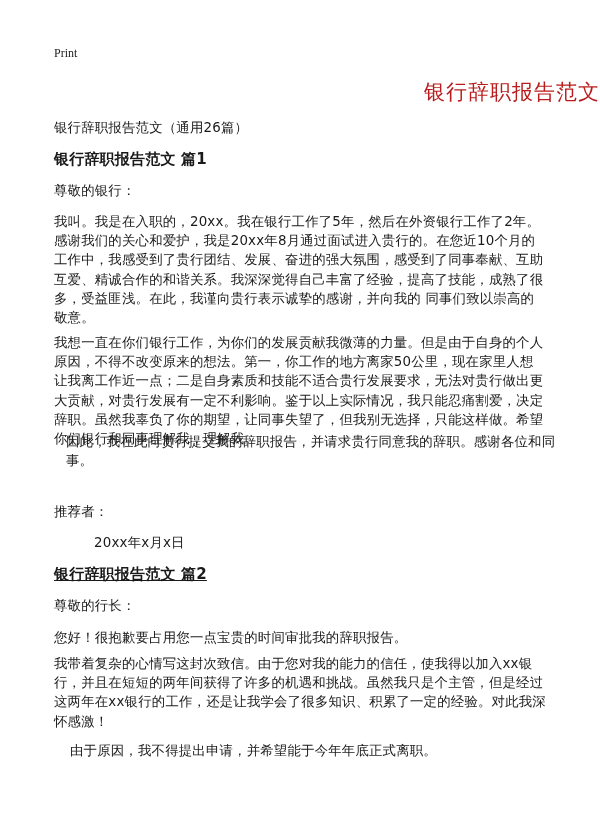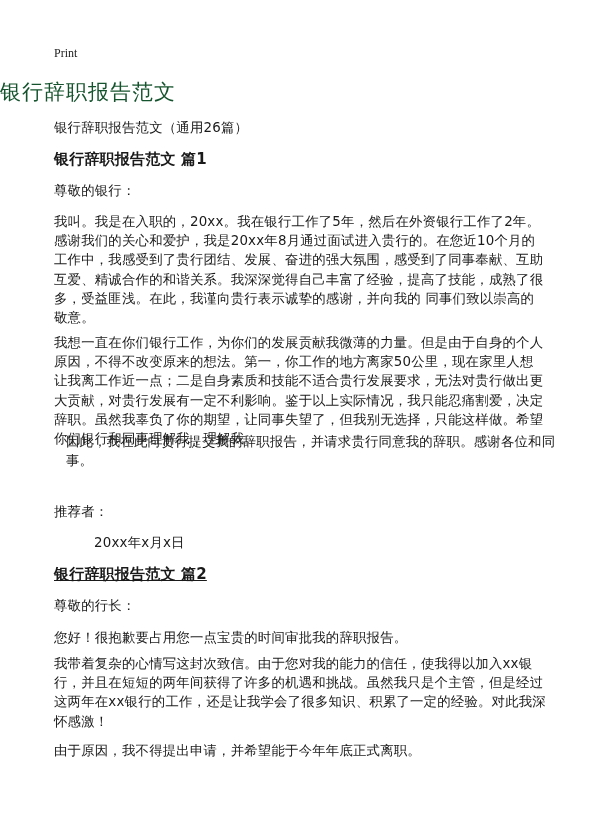--- a/index.html
+++ b/index.html
@@ -5,22 +5,22 @@
   html, body { margin: 0; padding: 0; background: #ffffff; }
   body {
     width: 600px; height: 828px; overflow: hidden; position: relative;
     font-family: "DejaVu Sans", sans-serif; color: #1a1a1a;
   }
   .print {
     position: absolute; left: 54px; top: 46px;
     font-family: Liberation Serif, serif; font-size: 12px; color: #222;
   }
   .title {
-    position: absolute; left: 0; width: 600px; top: 78px; text-align: left;
-    font-size: 21px; color: #14532d; letter-spacing: 1px;
+    position: absolute; left: 0; width: 600px; top: 78px; text-align: right;
+    font-size: 21px; color: #b91c1c; letter-spacing: 1px;
   }
   .p { position: absolute; left: 54px; width: 492px; font-size: 13.4px; line-height: 19.2px; letter-spacing: 0.2px; }
   .h { font-weight: bold; font-size: 15px; }
 </style>
 </head>
 <body>
 
 <div class="print">Print</div>
 
 <div class="title">银行辞职报告范文</div>
@@ -42,13 +42,13 @@
 <div class="p" style="top:533px;margin-left:40px;">20xx年x月x日</div>
 
 <div class="p h" style="top:565px;text-decoration:underline;">银行辞职报告范文 篇2</div>
 
 <div class="p" style="top:596px;">尊敬的行长：</div>
 
 <div class="p" style="top:628px;">您好！很抱歉要占用您一点宝贵的时间审批我的辞职报告。</div>
 
 <div class="p" style="top:654px;">我带着复杂的心情写这封次致信。由于您对我的能力的信任，使我得以加入xx银行，并且在短短的两年间获得了许多的机遇和挑战。虽然我只是个主管，但是经过这两年在xx银行的工作，还是让我学会了很多知识、积累了一定的经验。对此我深怀感激！</div>
 
-<div class="p" style="top:741px;">由于原因，我不得提出申请，并希望能于今年年底正式离职。</div>
+<div class="p" style="top:741px;margin-left:16px;">由于原因，我不得提出申请，并希望能于今年年底正式离职。</div>
 
 </body></html>

